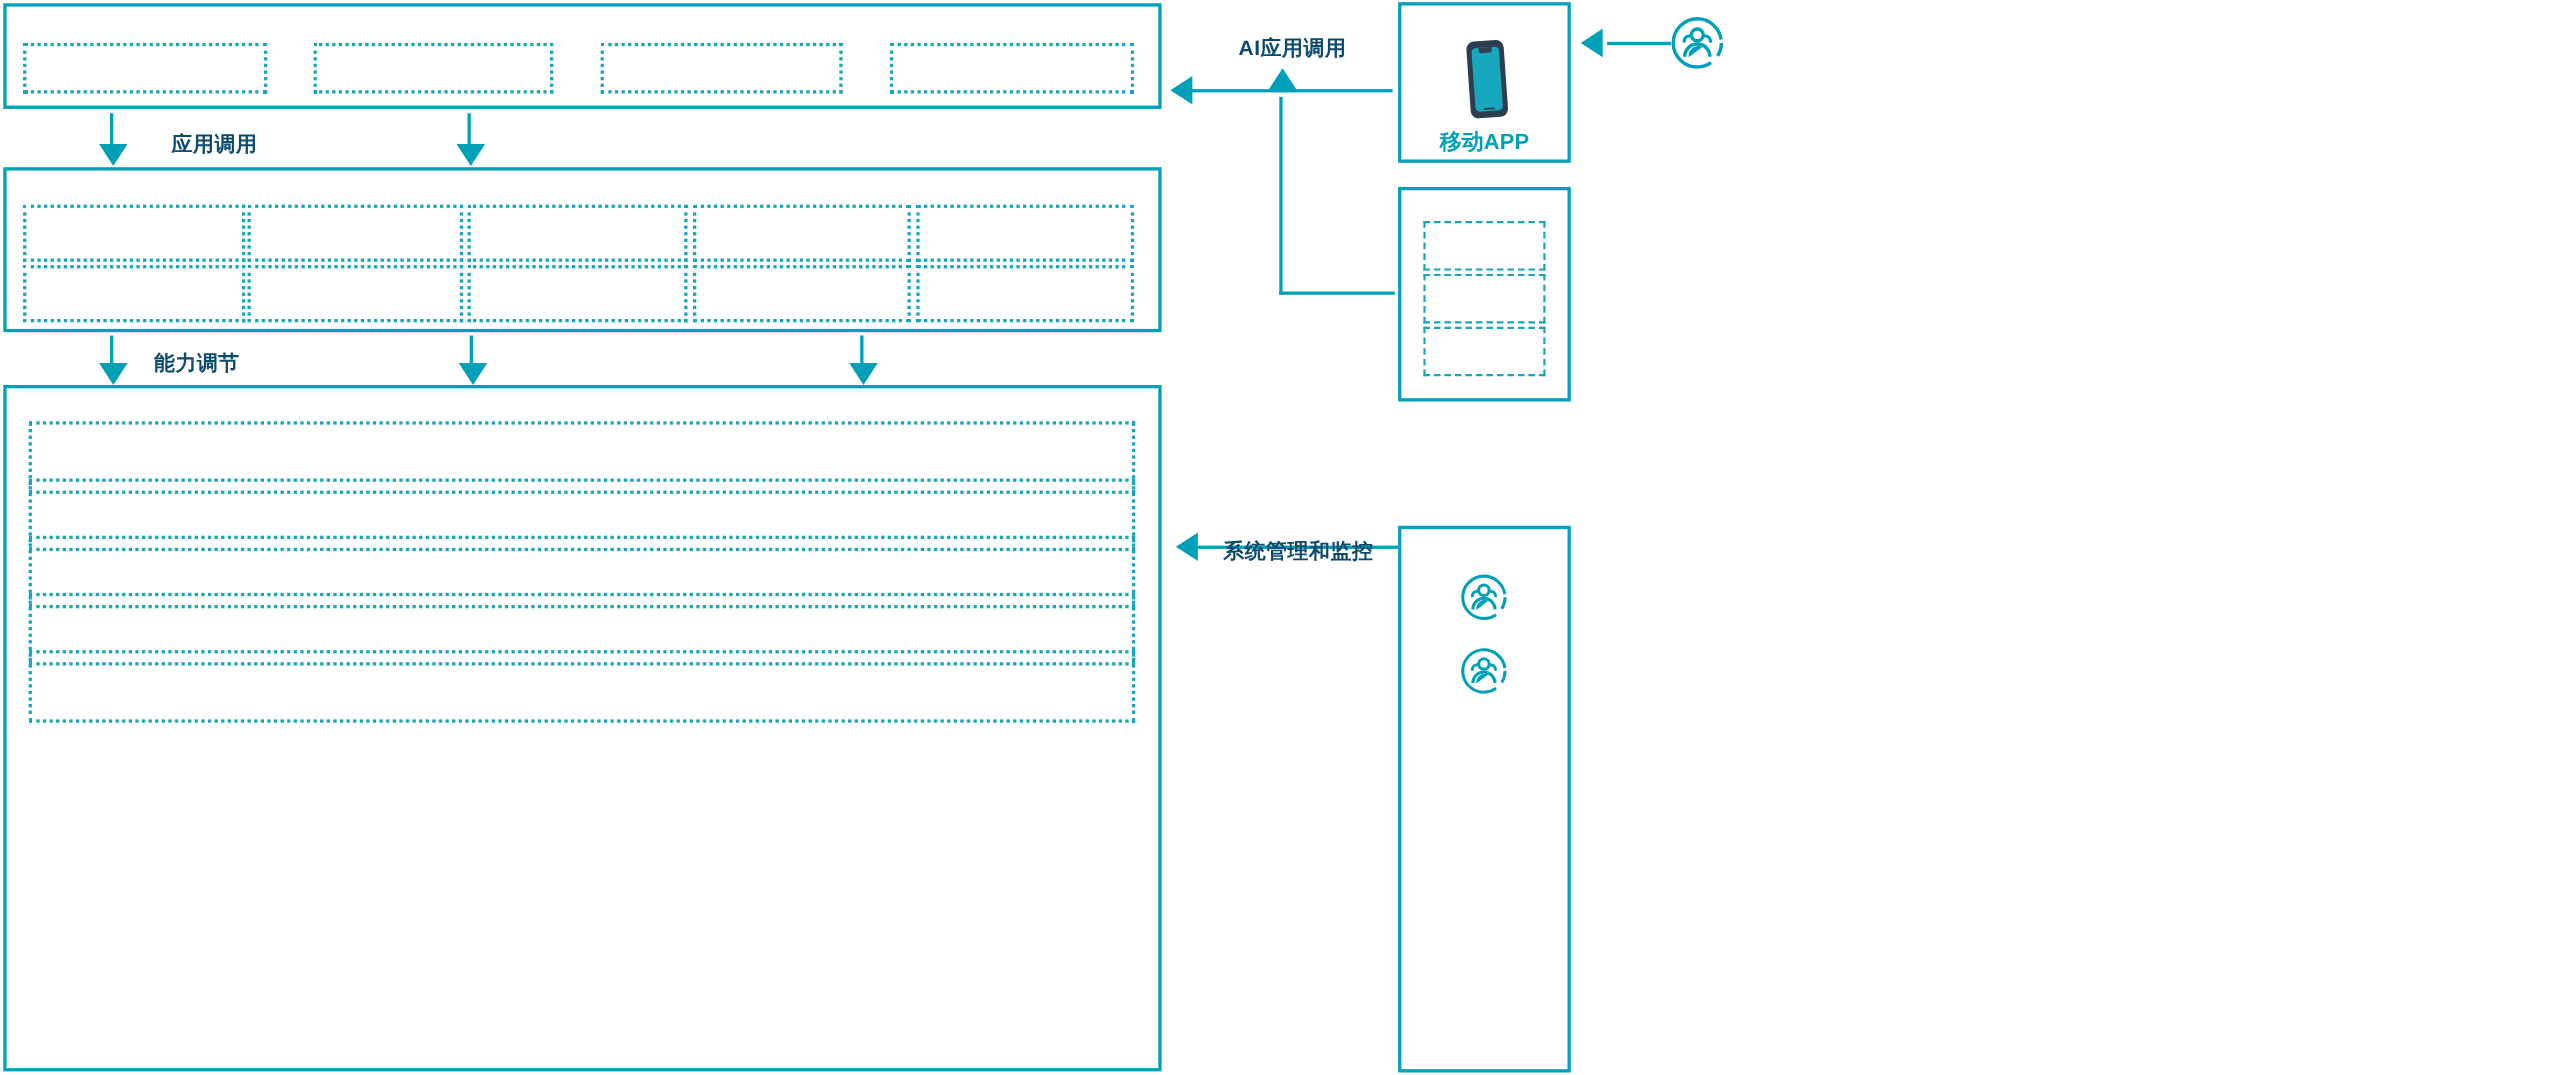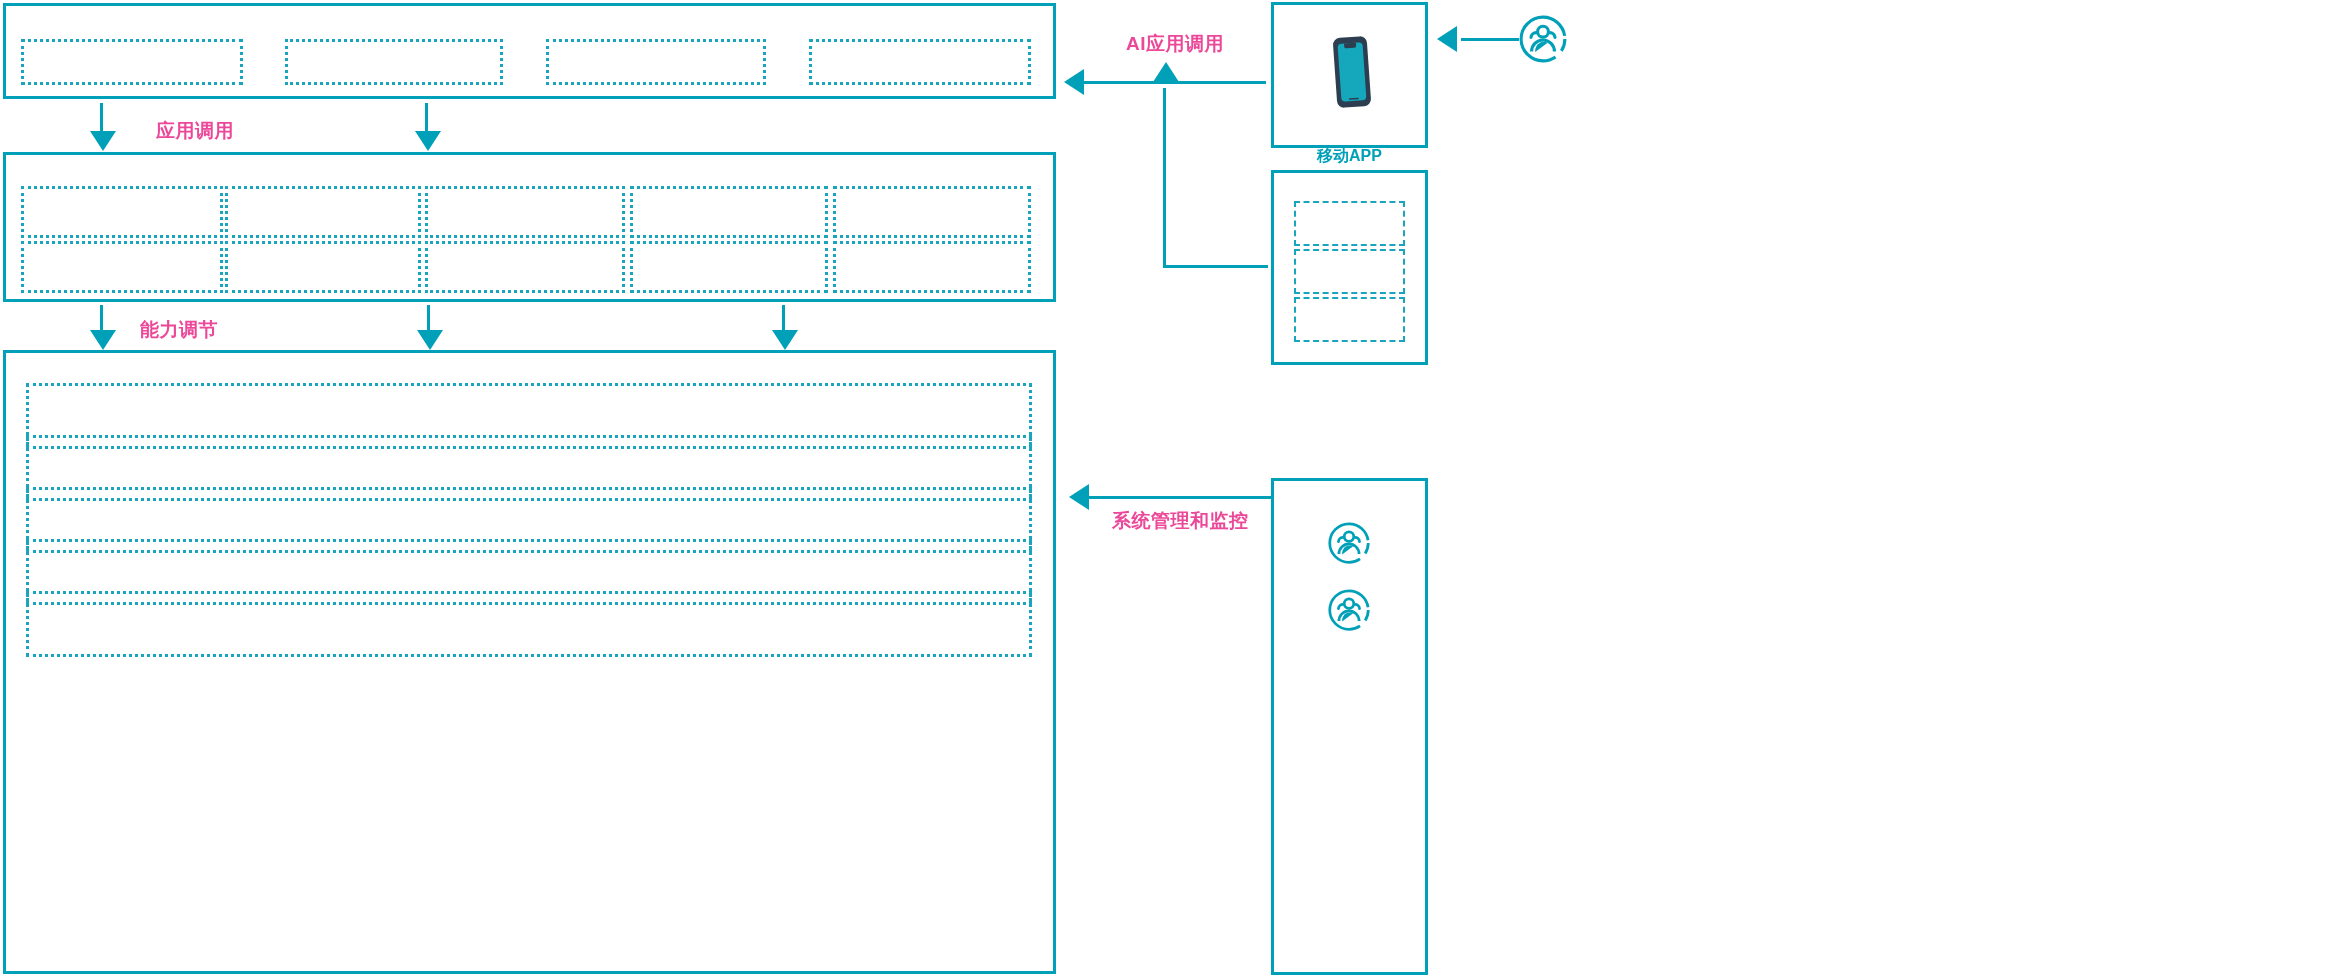--- a/index.html
+++ b/index.html
@@ -69,36 +69,35 @@
     position: absolute;
     width: 0; height: 0;
     border-top: 13px solid transparent;
     border-bottom: 13px solid transparent;
     border-right: 20px solid #00a0b8;
   }
 
   
   .flow-label {
     position: absolute;
-    color: #ec4899;
+    color: #0c4a6e;
     font-size: 19px;
     font-weight: bold;
     white-space: nowrap;
     letter-spacing: 0.5px;
   }
 
   
   .card-title {
     position: absolute;
     color: #00a0b8;
-    font-size: 16px;
+    font-size: 20px;
     font-weight: bold;
     white-space: nowrap;
     text-align: center;
-    margin-top: 31px;
   }
 
   
   .icon-wrap {
     position: absolute;
     line-height: 0;
   }
 </style>
 </head>
 <body>
@@ -179,21 +178,21 @@
 
   <div class="panel" style="left:1271px; top:170px; width:157px; height:195px;"></div>
 
   <div class="slot" style="left:1294px; top:201px; width:111px; height:45px;"></div>
   <div class="slot" style="left:1294px; top:249px; width:111px; height:45px;"></div>
   <div class="slot" style="left:1294px; top:297px; width:111px; height:45px;"></div>
 
   <div class="arrow-line-h" style="left:1087px; top:496px; width:184px;"></div>
   <div class="arrow-head-left" style="left:1069px; top:484px;"></div>
 
-  <div class="flow-label" style="left:1112px; top:508px;">系统管理和监控</div>
+  <div class="flow-label" style="left:1112px; top:488px;">系统管理和监控</div>
 
   <div class="panel" style="left:1271px; top:478px; width:157px; height:497px;"></div>
 
   <div class="icon-wrap" style="left:1327px; top:521px;">
     <svg width="44" height="44" viewBox="0 0 48 48" xmlns="http://www.w3.org/2000/svg">
       <circle cx="24" cy="24" r="21" fill="none" stroke="#00a0b8" stroke-width="3" stroke-dasharray="108 8" stroke-dashoffset="-20"></circle>
       <circle cx="24" cy="17" r="5.2" fill="none" stroke="#00a0b8" stroke-width="3"></circle>
       <path d="M12.5 22.5 a5 5 0 0 1 5.2 -4.6" fill="none" stroke="#00a0b8" stroke-width="3" stroke-linecap="round"></path>
       <path d="M35.5 22.5 a5 5 0 0 0 -5.2 -4.6" fill="none" stroke="#00a0b8" stroke-width="3" stroke-linecap="round"></path>
       <path d="M13 36 a11 11 0 0 1 22 0" fill="none" stroke="#00a0b8" stroke-width="3"></path>

